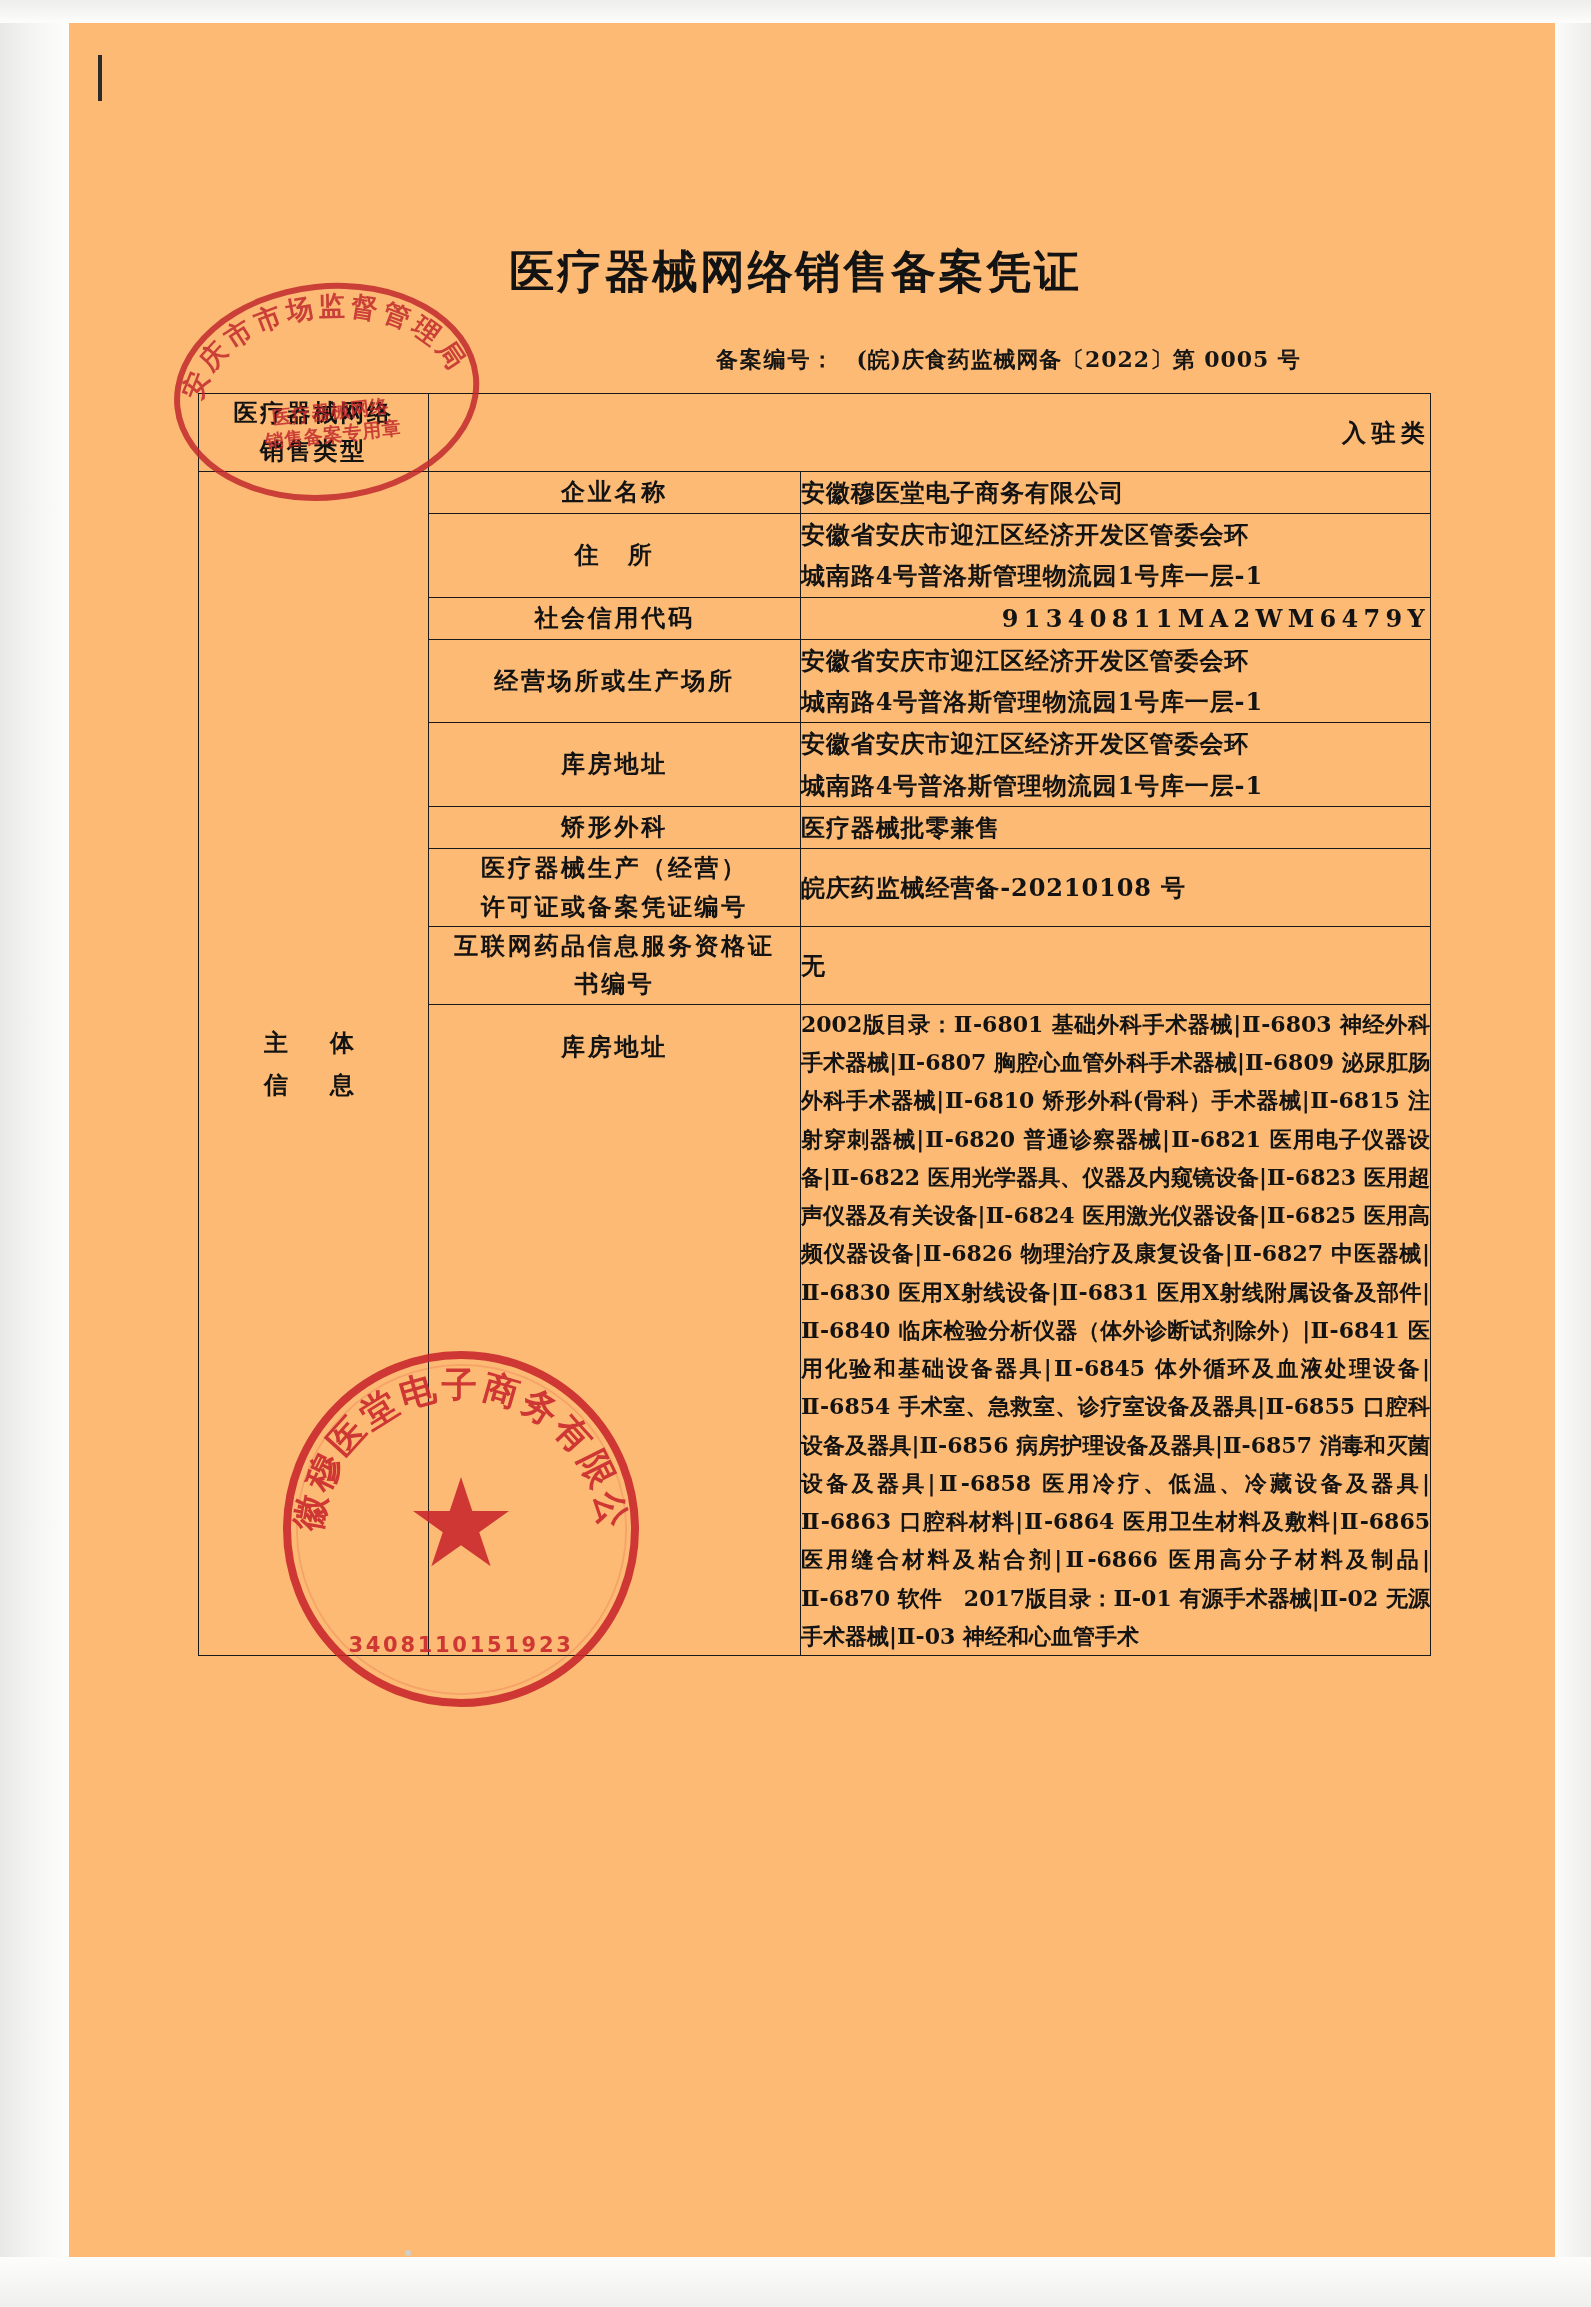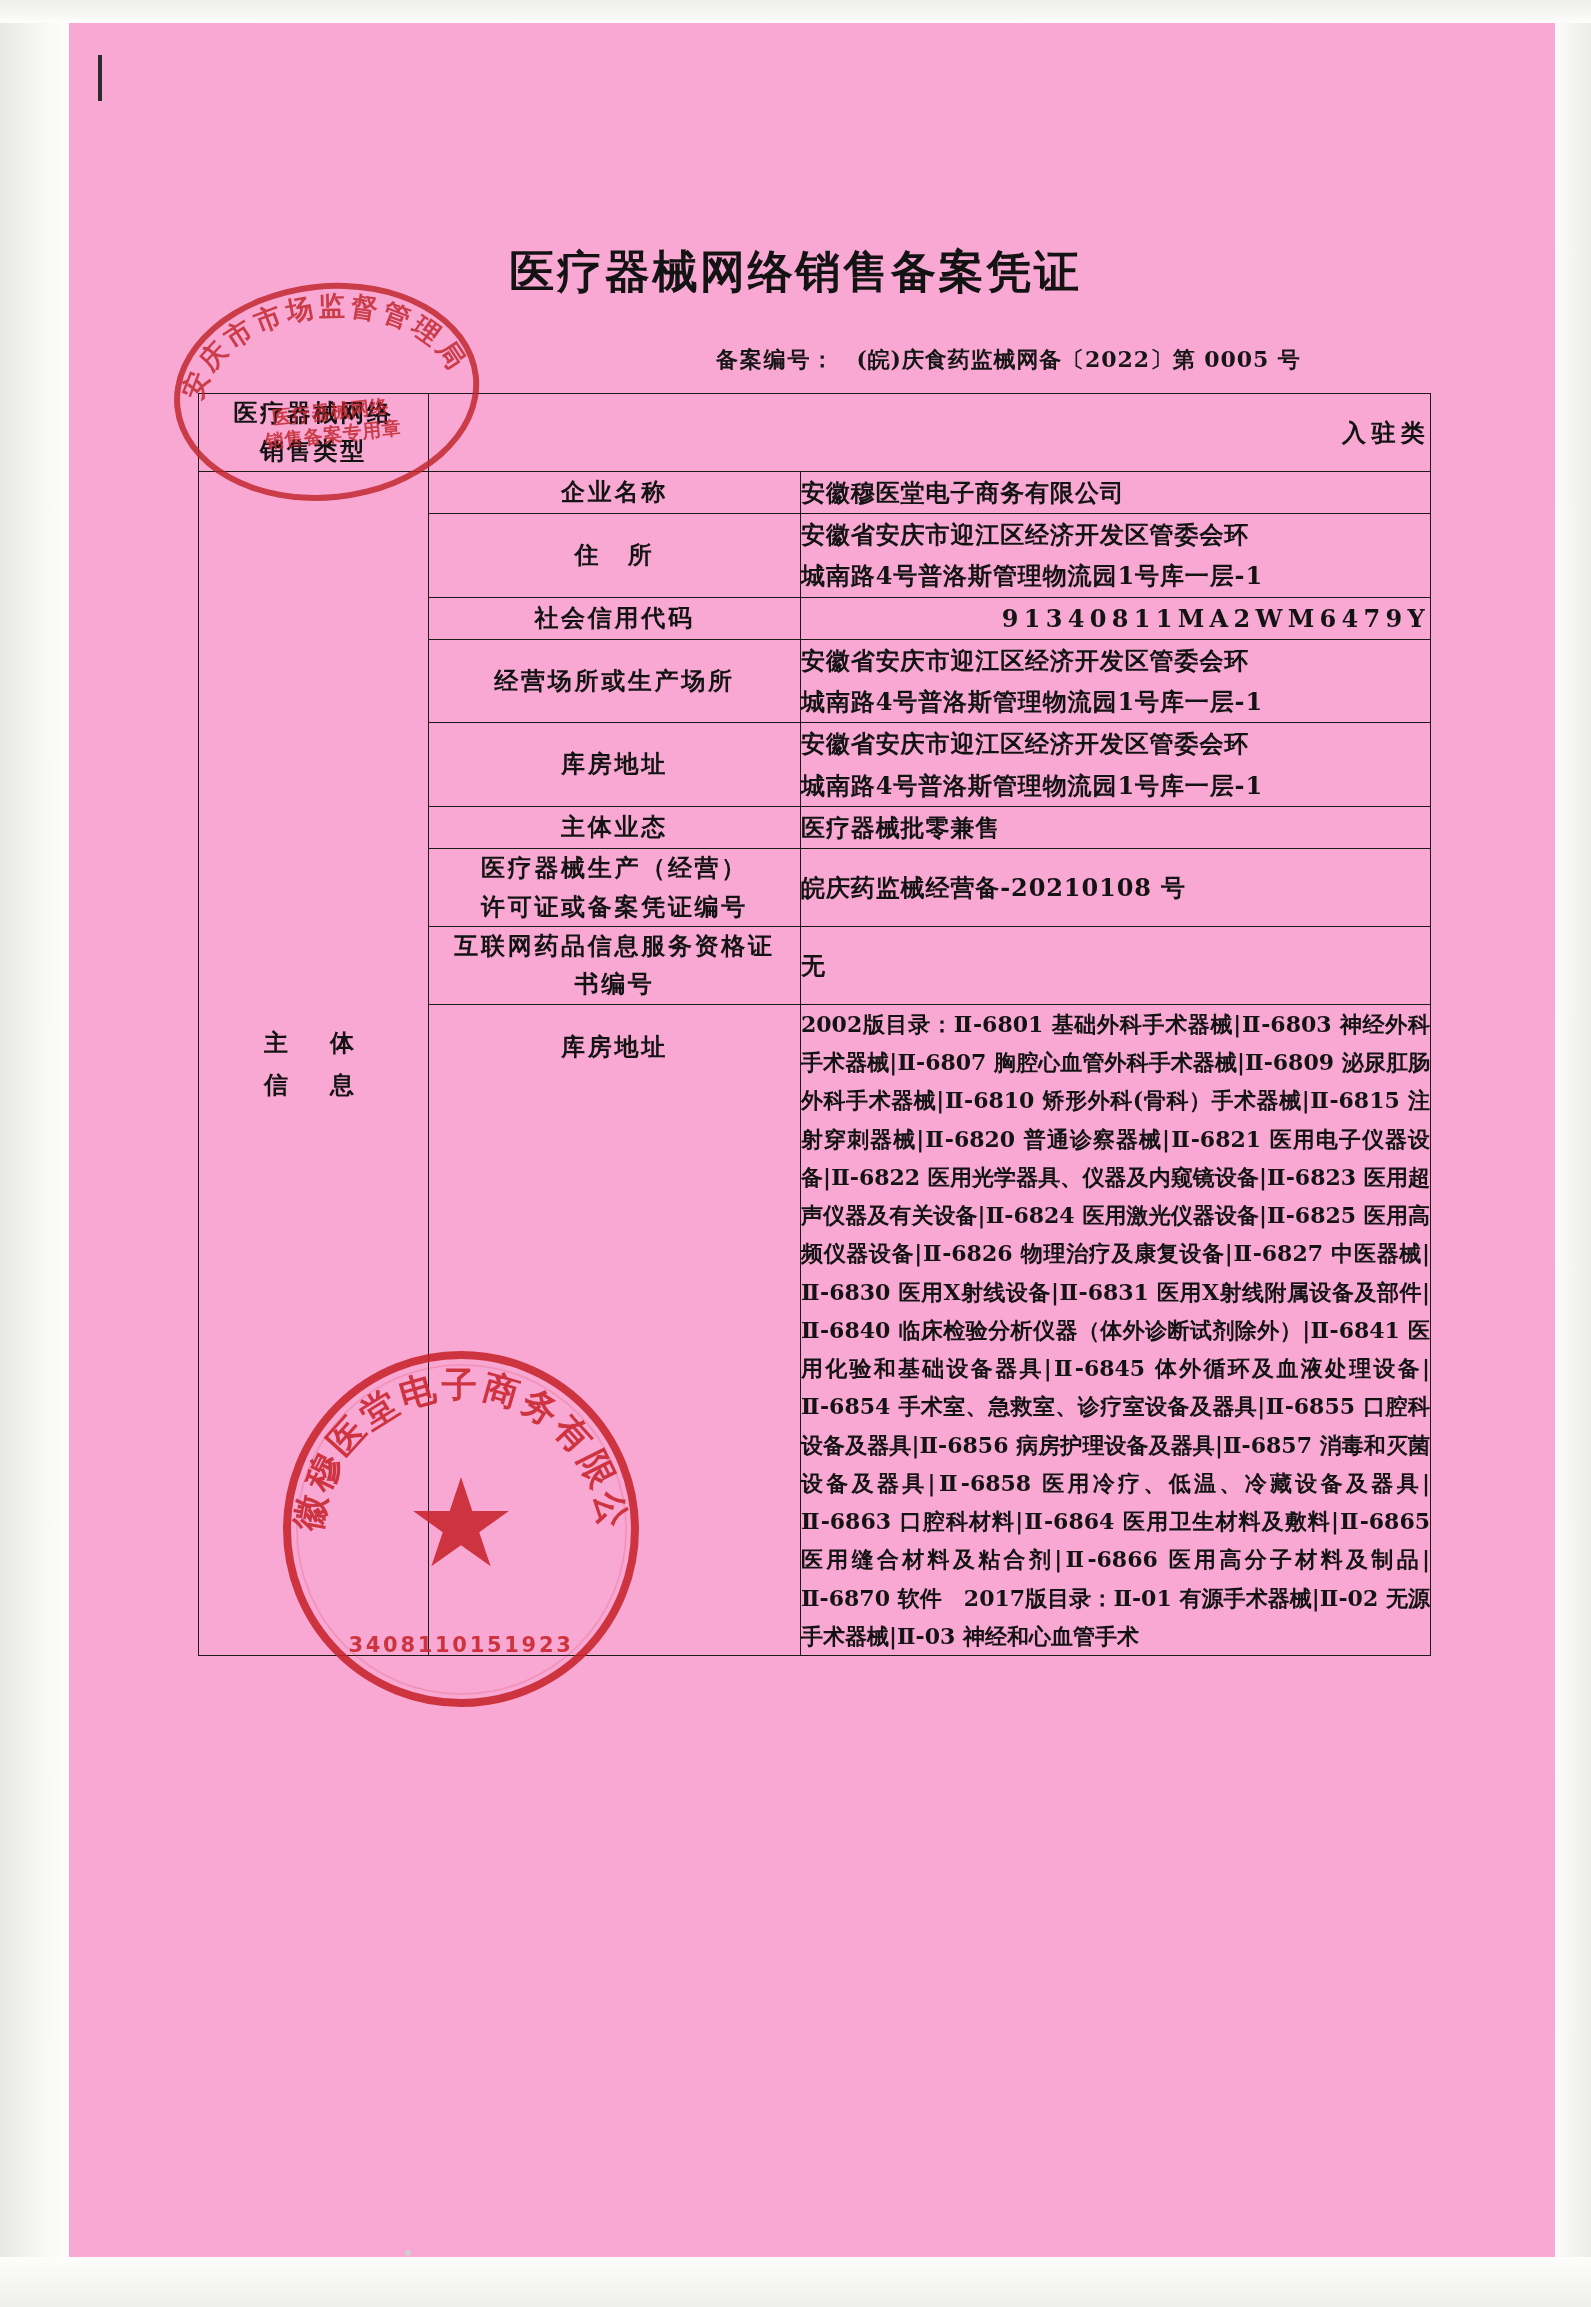--- a/index.html
+++ b/index.html
@@ -14,21 +14,21 @@
     font-family: "DejaVu Sans", "Liberation Sans", sans-serif;
     overflow: hidden;
   }
 
   
   .page {
     position: absolute;
     left: 0; top: 0;
     width: 1591px;
     height: 2307px;
-    background: #f9a8d4;
+    background: #fdba74;
   }
   .scan-edge-left {
     position: absolute;
     left: 0; top: 0;
     width: 69px; height: 2307px;
     background: linear-gradient(to right, #e8e8e6 0%, #f6f6f4 55%, #fdfdfc 100%);
   }
   .scan-edge-right {
     position: absolute;
     right: 0; top: 0;
@@ -339,21 +339,21 @@
 
       <tr>
         <td class="row-label">库房地址</td>
         <td class="row-value">
           <span class="ln">安徽省安庆市迎江区经济开发区管委会环</span>
           <span class="ln">城南路4号普洛斯管理物流园1号库一层-1</span>
         </td>
       </tr>
 
       <tr>
-        <td class="row-label">主体业态</td>
+        <td class="row-label">矫形外科</td>
         <td class="row-value">医疗器械批零兼售</td>
       </tr>
 
       <tr>
         <td class="row-label">
           <span class="ln">医疗器械生产（经营）</span>
           <span class="ln">许可证或备案凭证编号</span>
         </td>
         <td class="row-value">皖庆药监械经营备-20210108 号</td>
       </tr>

